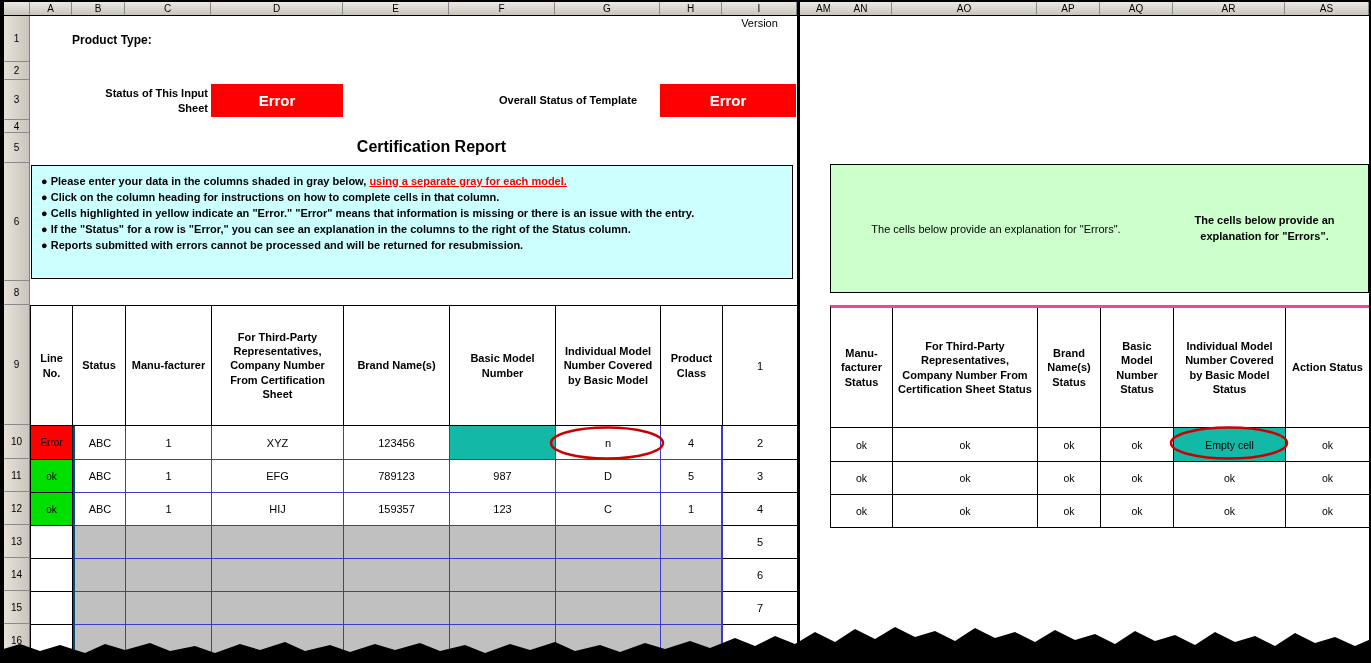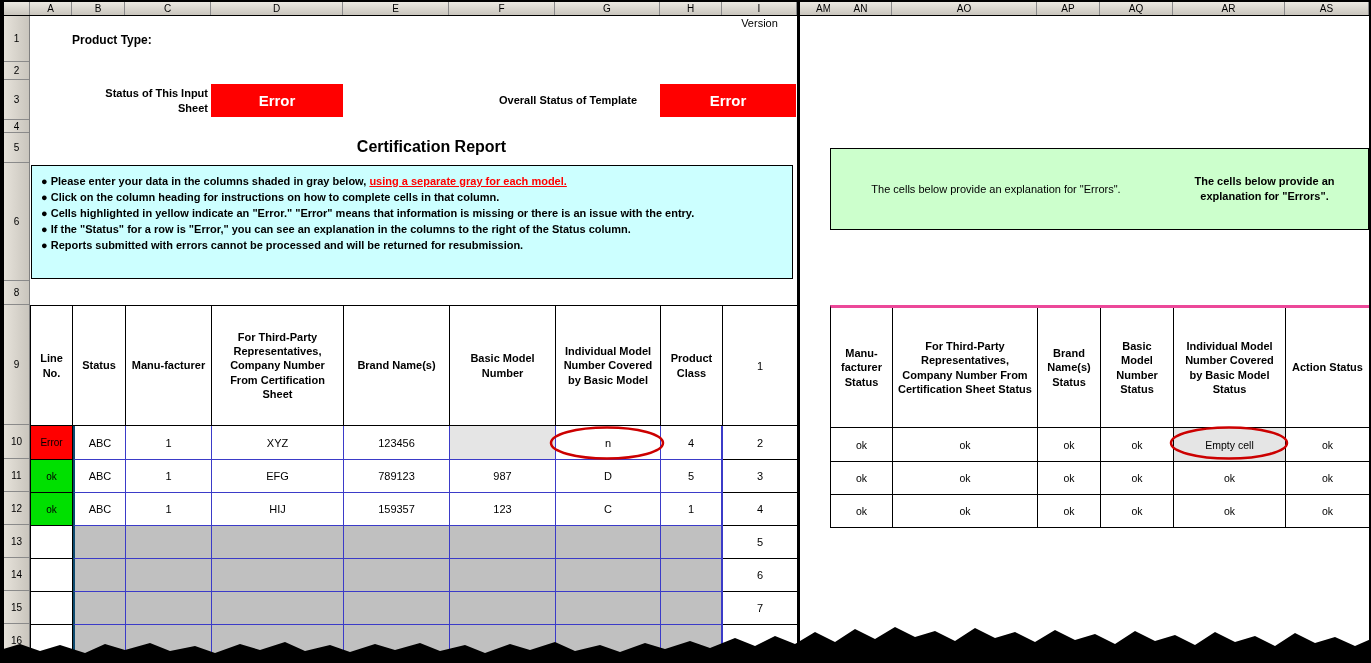--- a/index.html
+++ b/index.html
@@ -68,21 +68,21 @@
   .td {
     background:#fff; border-right:1px solid #3b3bc8; border-bottom:1px solid #3b3bc8;
     font-size:11px; display:flex; align-items:center; justify-content:center; text-align:center;
   }
   .td.kb { border-right-color:#000; border-bottom-color:#000; }
   .td.blc { border-left:2px solid #0c4a6e; }
   .td.brc { border-right-width:2px; }
   .rtable .td { border-right:1px solid #000; border-bottom:1px solid #000; font-size:10.5px; }
   .bg-red    { background:#FF0000; font-size:10px; }
   .bg-green  { background:#00E000; font-size:10px; }
-  .bg-yellow { background:#e5e5e5; font-size:10px; }
+  .bg-yellow { background:#14b8a6; font-size:10px; }
   .gray      { background:#C0C0C0; }
 
   .annot { pointer-events:none; }
 </style>
 </head>
 <body>
 
 <div id="screen">
 
   <div class="abs colheads">
@@ -135,21 +135,21 @@
   <div class="abs title" style="left:30px;top:138px;width:803px;height:22px">Certification Report</div>
 
   <div class="abs instructions" style="left:31px;top:165px;width:762px;height:114px">
     <div><span>● Please enter your data in the columns shaded in gray below, </span><span class="red-em">using a separate gray for each model.</span></div>
     <div>● Click on the column heading for instructions on how to complete cells in that column.</div>
     <div>● Cells highlighted in yellow indicate an "Error."  "Error" means that information is missing or there is an issue with the entry.</div>
     <div>● If the "Status" for a row is "Error," you can see an explanation in the columns to the right of the Status column.</div>
     <div>● Reports submitted with errors cannot be processed and will be returned for resubmission.</div>
   </div>
 
-  <div class="abs greenbox" style="left:830px;top:148px;width:539px;height:82px">
+  <div class="abs greenbox" style="left:830px;top:164px;width:539px;height:129px">
     <div class="lt">The cells below provide an explanation for "Errors".</div>
     <div class="rt">The cells below provide an explanation for "Errors".</div>
   </div>
 
   <div class="abs ltable">
     <div class="th">Line No.</div>
     <div class="th">Status</div>
     <div class="th">Manu-facturer</div>
     <div class="th">For Third-Party Representatives, Company Number From Certification Sheet</div>
     <div class="th">Brand Name(s)</div>

